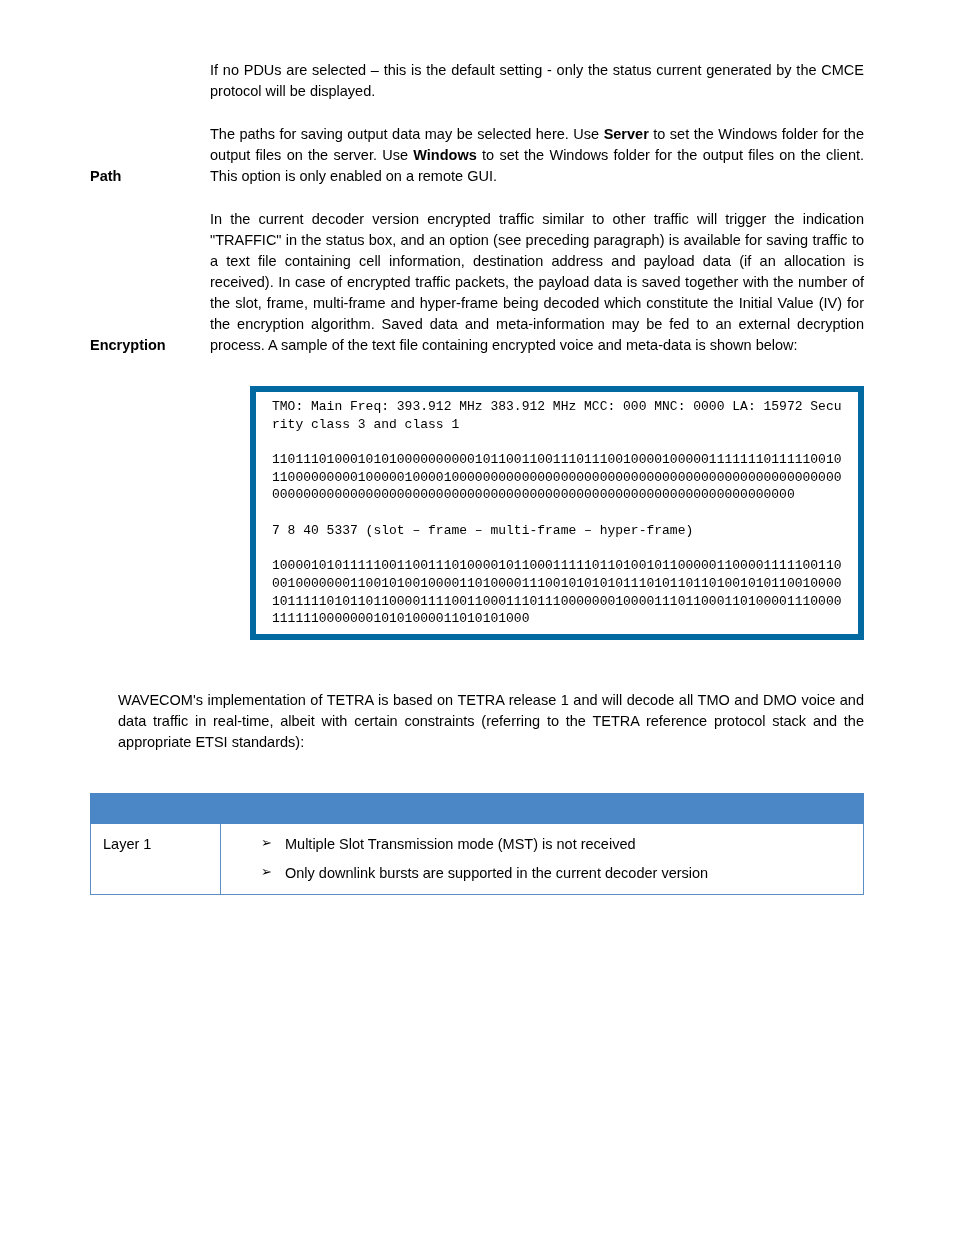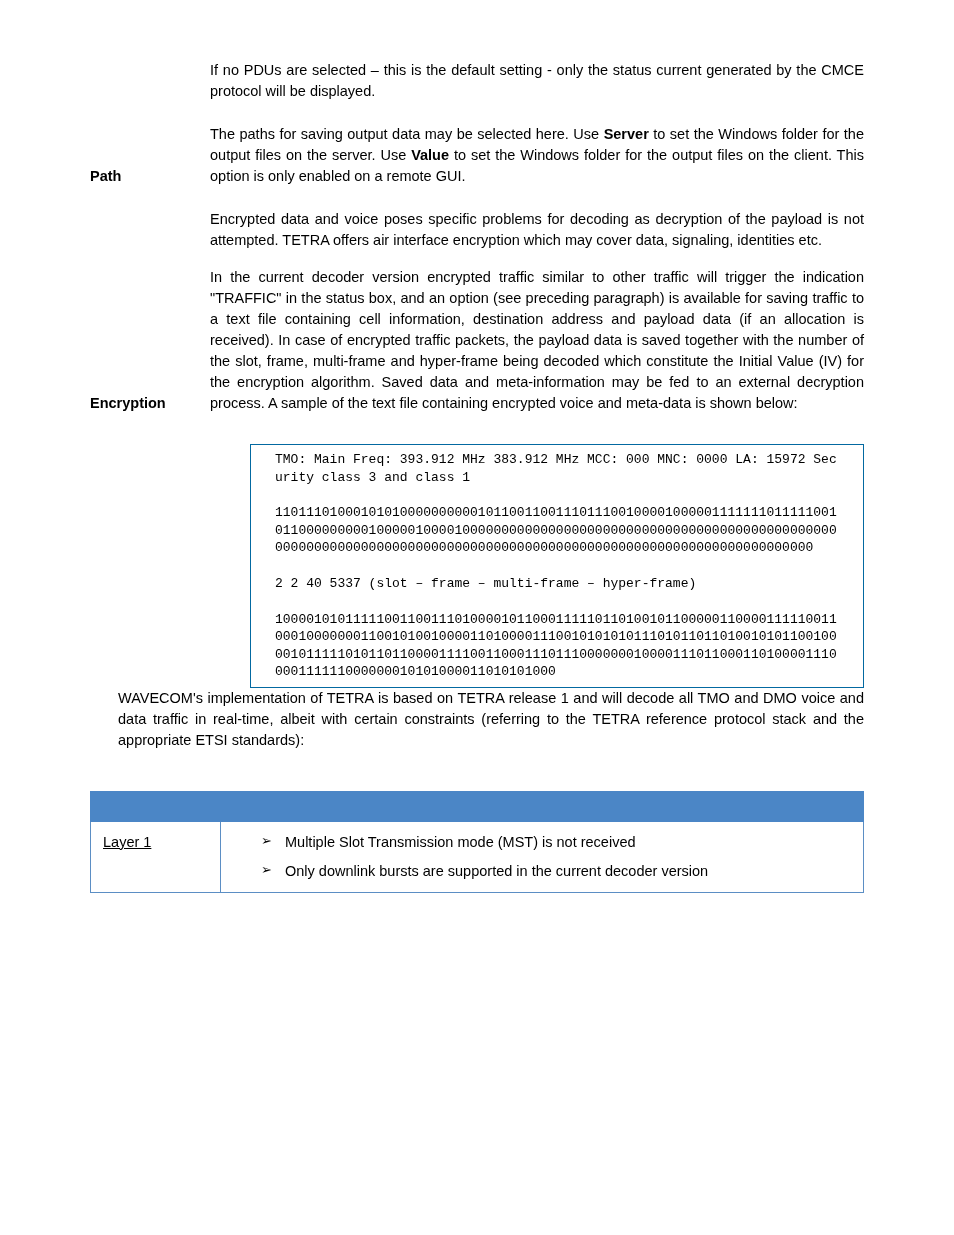--- a/index.html
+++ b/index.html
@@ -33,22 +33,23 @@
   .def-body {
     flex: 1;
     text-align: justify;
   }
   .def-body p { margin: 0 0 16px 0; }
   .def-body p:last-child { margin-bottom: 0; }
   .bold { font-weight: bold; }
   .codebox {
     margin-left: 160px;
     margin-top: 30px;
-    border: 1px solid #0369a1;
-    padding: 6px 24px;
+    margin-bottom: 50px;
+    border: 6px solid #0369a1;
+    padding: 6px 16px;
     font-family: "Courier New", monospace;
     font-size: 13px;
     line-height: 1.35;
     white-space: normal;
     word-break: break-all;
     overflow: hidden;
   }
   .codebox .block { margin-bottom: 18px; }
   .codebox .block:last-child { margin-bottom: 0; }
   .summary {
@@ -64,21 +65,21 @@
   table.constraints th {
     background: #4b86c6;
     height: 30px;
     border: 1px solid #4b86c6;
   }
   table.constraints td {
     border: 1px solid #5b8ec4;
     padding: 10px 12px;
     vertical-align: top;
   }
-  .col-layer { width: 130px; text-decoration: underline; }
+  .col-layer { width: 130px; }
   .bullets {
     margin: 0;
     padding: 0 0 0 28px;
     list-style: none;
   }
   .bullets li {
     position: relative;
     padding-left: 24px;
     margin-bottom: 8px;
   }
@@ -93,36 +94,35 @@
 </style>
 </head>
 <body>
 
 <div class="intro">If no PDUs are selected – this is the default setting - only the status current generated by the CMCE protocol will be displayed.</div>
 
 <div class="defs">
     <div class="def-row">
       <div class="def-term">Path</div>
       <div class="def-body">
-        <p>The paths for saving output data may be selected here. Use <span class="bold">Server</span> to set the Windows folder for the output files on the server. Use <span class="bold">Value</span> to set the Windows folder for the output files on the client. This option is only enabled on a remote GUI.</p>
+        <p>The paths for saving output data may be selected here. Use <span class="bold">Server</span> to set the Windows folder for the output files on the server. Use <span class="bold">Windows</span> to set the Windows folder for the output files on the client. This option is only enabled on a remote GUI.</p>
       </div>
     </div>
     <div class="def-row">
       <div class="def-term">Encryption</div>
       <div class="def-body">
-        <p>Encrypted data and voice poses specific problems for decoding as decryption of the payload is not attempted. TETRA offers air interface encryption which may cover data, signaling, identities etc.</p>
         <p>In the current decoder version encrypted traffic similar to other traffic will trigger the indication "TRAFFIC" in the status box, and an option (see preceding paragraph) is available for saving traffic to a text file containing cell information, destination address and payload data (if an allocation is received). In case of encrypted traffic packets, the payload data is saved together with the number of the slot, frame, multi-frame and hyper-frame being decoded which constitute the Initial Value (IV) for the encryption algorithm. Saved data and meta-information may be fed to an external decryption process. A sample of the text file containing encrypted voice and meta-data is shown below:</p>
       </div>
     </div>
   </div>
 
 <div class="codebox">
     <div class="block">TMO: Main Freq: 393.912 MHz 383.912 MHz MCC: 000 MNC: 0000 LA: 15972 Security class 3 and class 1</div>
     <div class="block">110111010001010100000000001011001100111011100100001000001111111011111001011000000000100000100001000000000000000000000000000000000000000000000000000000000000000000000000000000000000000000000000000000000000000000000</div>
-    <div class="block">2 2 40 5337 (slot – frame – multi-frame – hyper-frame)</div>
+    <div class="block">7 8 40 5337 (slot – frame – multi-frame – hyper-frame)</div>
     <div class="block">100001010111110011001110100001011000111110110100101100000110000111110011000100000001100101001000011010000111001010101011101011011010010101100100001011111010110110000111100110001110111000000010000111011000110100001110000111111000000010101000011010101000</div>
   </div>
 
 <div class="summary">WAVECOM's implementation of TETRA is based on TETRA release 1 and will decode all TMO and DMO voice and data traffic in real-time, albeit with certain constraints (referring to the TETRA reference protocol stack and the appropriate ETSI standards):</div>
 
 <table class="constraints">
   <thead>
     <tr>
         <th class="col-layer"></th>
         <th></th>

